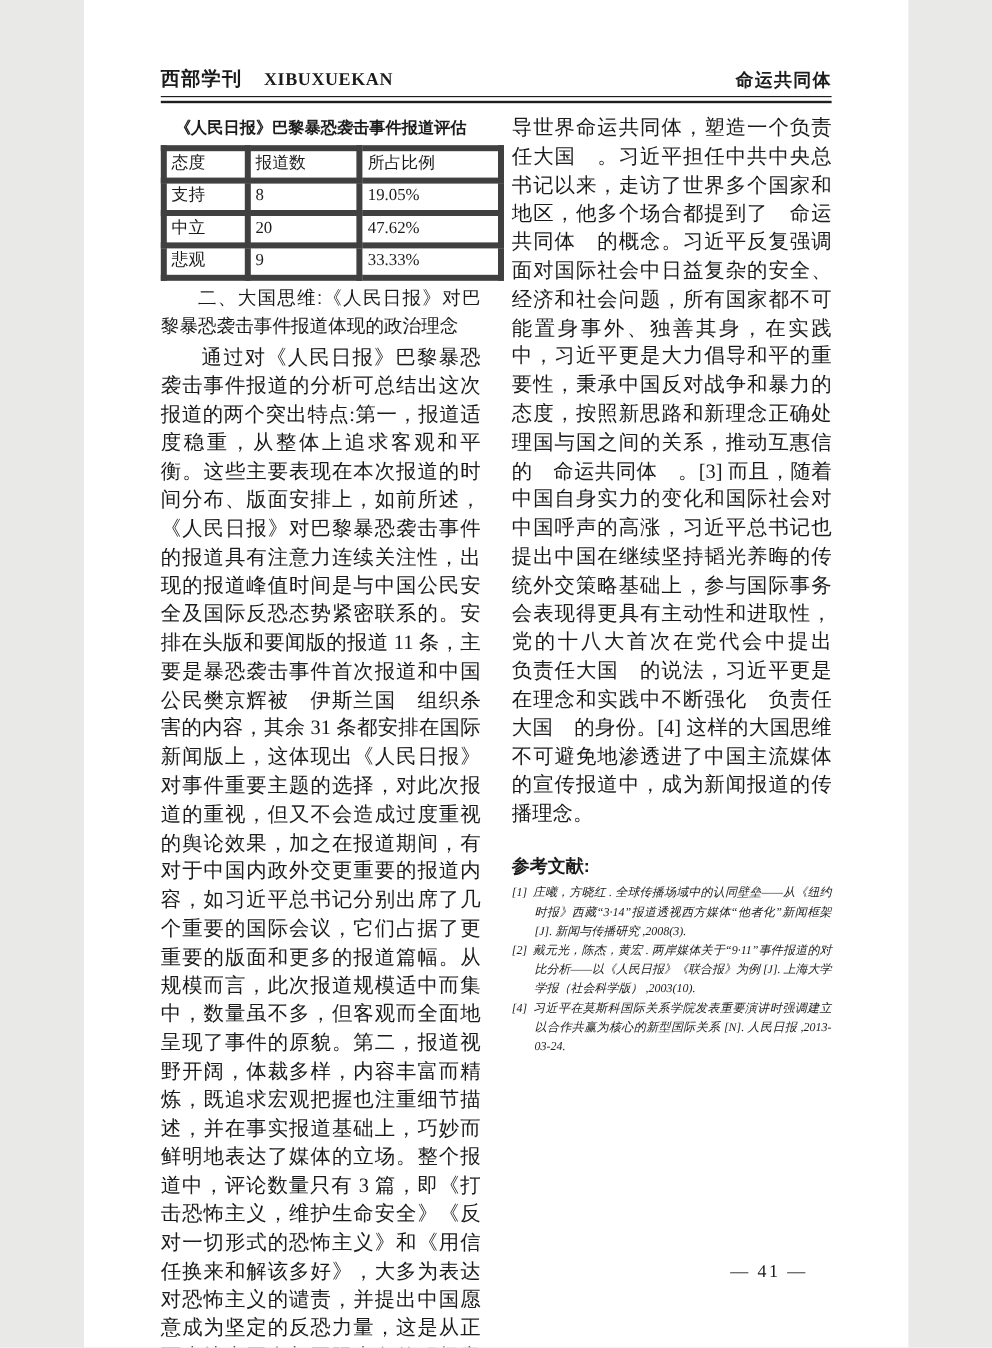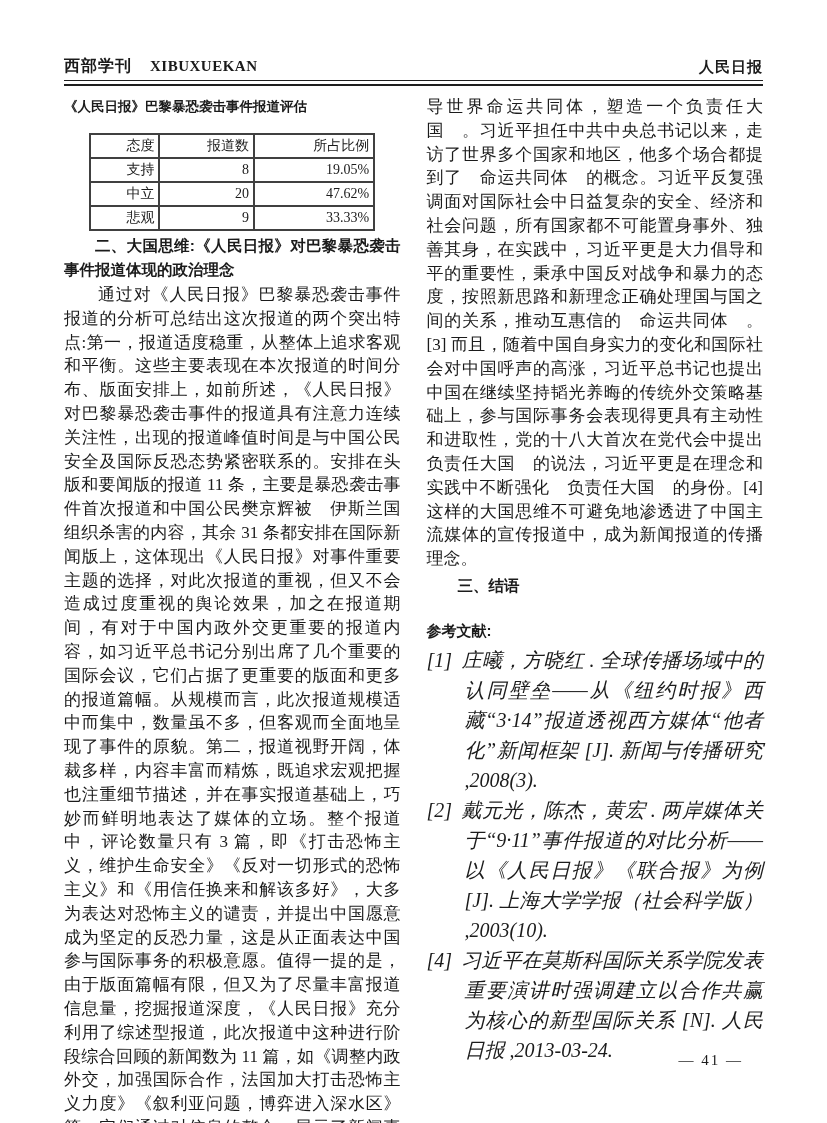--- a/index.html
+++ b/index.html
@@ -1,18 +1,18 @@
 <!DOCTYPE html>
 <html><head>
 <meta charset="utf-8">
 <style>
   html,body{margin:0;padding:0;background:#e9e9e7;}
   .page{
     position:relative;
-    width:827px;height:1123px;
+    width:687px;height:1123px;
     margin:0 auto;
     background:#ffffff;
     overflow:hidden;
     box-sizing:border-box;
     padding:56px 64px 0 64px;
     color:#1b1b1b;
     font-family:"Liberation Serif","DejaVu Serif",serif;
   }
   
   .header{
@@ -30,71 +30,72 @@
   .section-label{
     font-family:"Liberation Sans","DejaVu Sans",sans-serif;
     font-weight:bold;font-size:15px;letter-spacing:1px;
   }
   .header-rule{height:3px;border-top:1px solid #1e1e1e;border-bottom:2px solid #1e1e1e;}
   
   .columns{display:flex;gap:26px;margin-top:9px;}
   .col{flex:1;min-width:0;}
   
   .table-caption{
+    text-align:center;
     font-family:"Liberation Sans","DejaVu Sans",sans-serif;
-    font-weight:bold;font-size:13.5px;line-height:20px;margin:2px 0 16px 0;
+    font-weight:bold;font-size:13.5px;line-height:20px;margin:2px 0 4px 0;
   }
   table.eval{
     border-collapse:collapse;margin:0 auto;width:286px;
     font-size:14px;
   }
   table.eval th,table.eval td{
-    border:2px solid #404040;text-align:right;
+    border:5px solid #404040;text-align:left;
     padding:1px 4px;line-height:20px;font-weight:normal;
   }
   
   .heading{
     font-family:"Liberation Sans","DejaVu Sans",sans-serif;
-    font-weight:bold;font-size:15.5px;line-height:24px;
+    font-weight:normal;font-size:15.5px;line-height:24px;
     text-indent:2em;text-align:justify;margin:3px 0 1px 0;
   }
   p.body{
     font-size:17px;line-height:23.8px;
     text-align:justify;text-indent:2em;margin:0;
   }
   p.body.cont{text-indent:0;}
   
   .ref-heading{
     font-family:"Liberation Sans","DejaVu Sans",sans-serif;
     font-weight:bold;font-size:15px;line-height:24px;
     margin:21px 0 2px 0;
   }
   p.ref{
-    font-size:20px;line-height:30px;font-style:italic;
+    font-size:10px;line-height:16px;font-style:italic;
     text-align:justify;margin:0;
     padding-left:1.9em;text-indent:-1.9em;
   }
   .ref-label{margin-right:.45em;font-style:italic;}
   
   .footer{
     position:absolute;right:84px;bottom:54px;
     font-weight:normal;font-size:15px;letter-spacing:2px;
   }
 </style>
 </head>
 <body>
 
 <div class="page">
 
   <div class="header">
     <div>
       <span class="journal-cn">西部学刊</span>
       <span class="journal-en">XIBUXUEKAN</span>
     </div>
-    <span class="section-label">人民日报</span>
+    <span class="section-label">命运共同体</span>
   </div>
   <div class="header-rule"></div>
 
   <div class="columns">
 
     <div class="col">
 
       <div class="table-caption">《人民日报》巴黎暴恐袭击事件报道评估</div>
 
       <table class="eval">
@@ -127,21 +128,20 @@
       <div class="heading">二、大国思维:《人民日报》对巴黎暴恐袭击事件报道体现的政治理念</div>
 
       <p class="body">通过对《人民日报》巴黎暴恐袭击事件报道的分析可总结出这次报道的两个突出特点:第一，报道适度稳重，从整体上追求客观和平衡。这些主要表现在本次报道的时间分布、版面安排上，如前所述，《人民日报》对巴黎暴恐袭击事件的报道具有注意力连续关注性，出现的报道峰值时间是与中国公民安全及国际反恐态势紧密联系的。安排在头版和要闻版的报道 11 条，主要是暴恐袭击事件首次报道和中国公民樊京辉被　伊斯兰国　组织杀害的内容，其余 31 条都安排在国际新闻版上，这体现出《人民日报》对事件重要主题的选择，对此次报道的重视，但又不会造成过度重视的舆论效果，加之在报道期间，有对于中国内政外交更重要的报道内容，如习近平总书记分别出席了几个重要的国际会议，它们占据了更重要的版面和更多的报道篇幅。从规模而言，此次报道规模适中而集中，数量虽不多，但客观而全面地呈现了事件的原貌。第二，报道视野开阔，体裁多样，内容丰富而精炼，既追求宏观把握也注重细节描述，并在事实报道基础上，巧妙而鲜明地表达了媒体的立场。整个报道中，评论数量只有 3 篇，即《打击恐怖主义，维护生命安全》《反对一切形式的恐怖主义》和《用信任换来和解该多好》，大多为表达对恐怖主义的谴责，并提出中国愿意成为坚定的反恐力量，这是从正面表达中国参与国际事务的积极意愿。值得一提的是，由于版面篇幅有限，但又为了尽量丰富报道信息量，挖掘报道深度，《人民日报》充分利用了综述型报道，此次报道中这种进行阶段综合回顾的新闻数为 11 篇，如《调整内政外交，加强国际合作，法国加大打击恐怖主义力度》《叙利亚问题，博弈进入深水区》等，它们通过对信息的整合，展示了新闻事件发生、发展及其演变过程，同时通过对信息来源的选择，表达了对事件的评述，揭示其发展趋势及影响，也充分而巧妙地表明了在国际反恐局势中对各方表现的态度和立场。</p>
       <p class="body">《人民日报》在巴黎暴恐事件报道中自信而从容，稳重但又进取的表现，其深层原因在于，《人民日报》作为党和人民的喉舌，与党和政府的立场保持高度一致，它体现着最为权威的国家意志和政治理念，而此次报道恰恰集中体现出中国当下内政外交方面的大国思维，即　倡</p>
     </div>
 
     <div class="col">
 
       <p class="body cont">导世界命运共同体，塑造一个负责任大国　。习近平担任中共中央总书记以来，走访了世界多个国家和地区，他多个场合都提到了　命运共同体　的概念。习近平反复强调面对国际社会中日益复杂的安全、经济和社会问题，所有国家都不可能置身事外、独善其身，在实践中，习近平更是大力倡导和平的重要性，秉承中国反对战争和暴力的态度，按照新思路和新理念正确处理国与国之间的关系，推动互惠信的　命运共同体　。[3] 而且，随着中国自身实力的变化和国际社会对中国呼声的高涨，习近平总书记也提出中国在继续坚持韬光养晦的传统外交策略基础上，参与国际事务会表现得更具有主动性和进取性，党的十八大首次在党代会中提出　负责任大国　的说法，习近平更是在理念和实践中不断强化　负责任大国　的身份。[4] 这样的大国思维不可避免地渗透进了中国主流媒体的宣传报道中，成为新闻报道的传播理念。</p>
 
-      <div class="heading">三、结语</div>
 
 
       <div class="ref-heading">参考文献:</div>
 
       <p class="ref"><span class="ref-label">[1]</span><span>庄曦，方晓红 . 全球传播场域中的认同壁垒——从《纽约时报》西藏“3·14”报道透视西方媒体“他者化”新闻框架 [J]. 新闻与传播研究 ,2008(3).</span></p>
       <p class="ref"><span class="ref-label">[2]</span><span>戴元光，陈杰，黄宏 . 两岸媒体关于“9·11”事件报道的对比分析——以《人民日报》《联合报》为例 [J]. 上海大学学报（社会科学版） ,2003(10).</span></p>
       <p class="ref"><span class="ref-label">[4]</span><span>习近平在莫斯科国际关系学院发表重要演讲时强调建立以合作共赢为核心的新型国际关系 [N]. 人民日报 ,2013-03-24.</span></p>
 
     </div>
 

